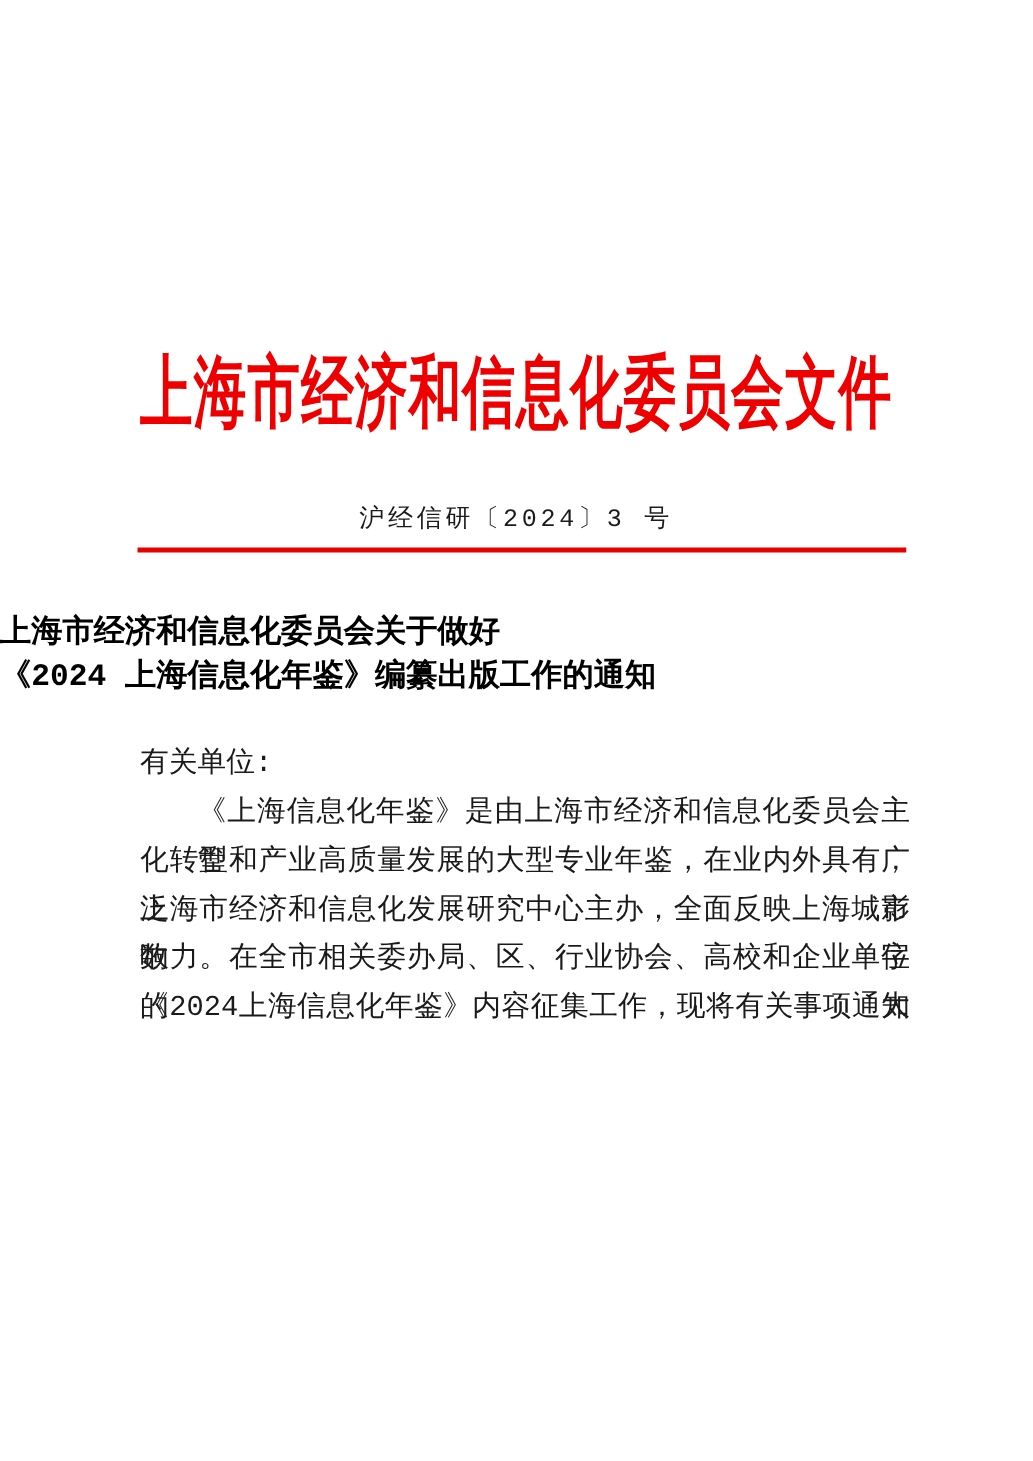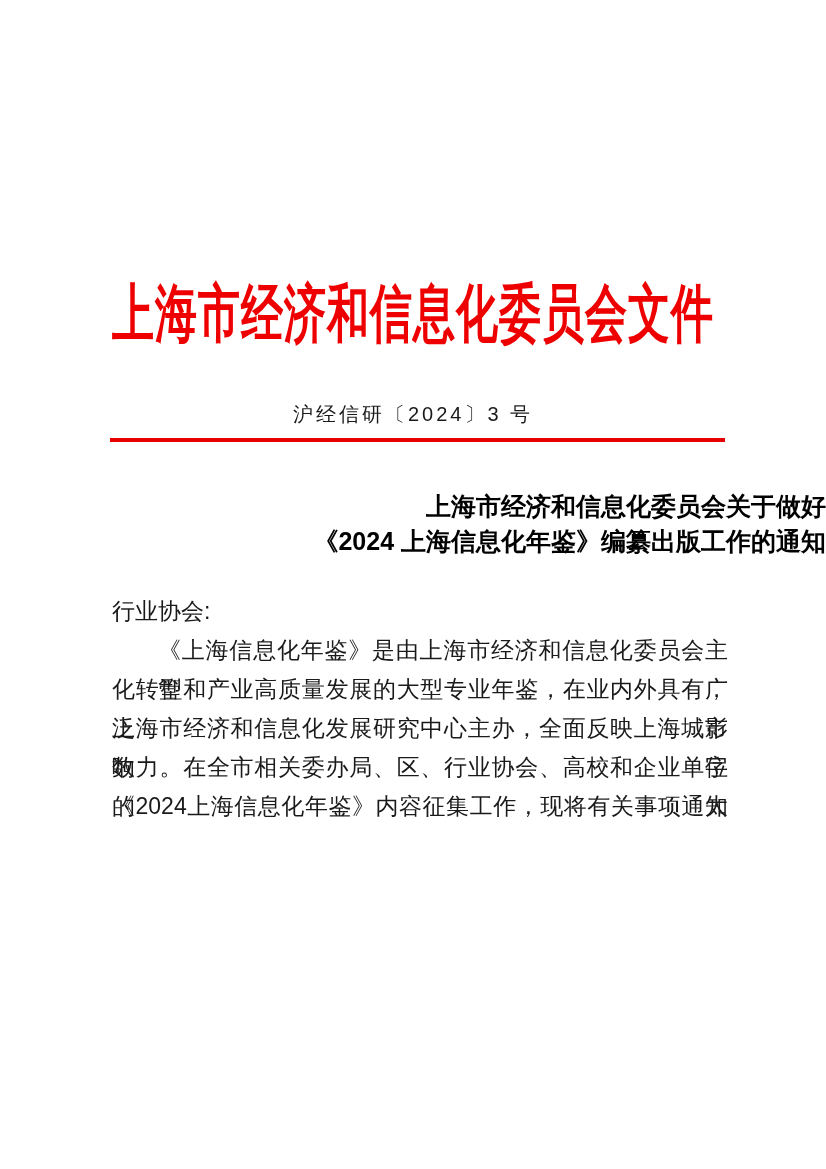--- a/index.html
+++ b/index.html
@@ -9,21 +9,21 @@
     --page-bg: #ffffff;
   }
   * { margin: 0; padding: 0; box-sizing: border-box; }
   html, body { background: #ffffff; }
   .page {
     position: relative;
     width: 826px;
     height: 827px;
     margin: 0 auto;
     background: var(--page-bg);
-    font-family: Liberation Sans, sans-serif;
+    font-family: Liberation Mono, monospace;
     overflow: hidden;
   }
   
   .org-title {
     position: absolute;
     top: 272px;
     left: 0;
     width: 100%;
     text-align: center;
     font-size: 42px;
@@ -54,21 +54,21 @@
     width: 615px;
     height: 4px;
     background: var(--separator-red);
   }
   
   .doc-title {
     position: absolute;
     top: 489px;
     left: 0;
     width: 100%;
-    text-align: right;
+    text-align: left;
     font-size: 25px;
     font-weight: bold;
     line-height: 35px;
     color: #000000;
   }
   
   .body-text {
     position: absolute;
     left: 112px;
     top: 592px;
@@ -104,21 +104,21 @@
   <div class="doc-number">沪经信研〔2024〕3 号</div>
 
   <div class="red-line"></div>
 
   <div class="doc-title">
     <div>上海市经济和信息化委员会关于做好</div>
     <div>《2024 上海信息化年鉴》编纂出版工作的通知</div>
   </div>
 
   <div class="body-text" id="body-text">
-      <div class="bline">行业协会:</div>
+      <div class="bline">有关单位:</div>
       <div class="bline j" style="padding-left: 2em;">《上海信息化年鉴》是由上海市经济和信息化委员会主管，</div>
       <div class="bline j">化转型和产业高质量发展的大型专业年鉴，在业内外具有广泛影</div>
       <div class="bline j">上海市经济和信息化发展研究中心主办，全面反映上海城市数字</div>
       <div class="bline j">响力。在全市相关委办局、区、行业协会、高校和企业单位的大</div>
       <div class="bline j">《2024上海信息化年鉴》内容征集工作，现将有关事项通知如下:</div>
       <div class="bline j" style="padding-left: 2em;">一、《2024上海信息化年鉴》反映2023年上海城市数字化转型</div>
       <div class="bline j">和产业高质量发展所取得的成就，展示上海泛在化、融合化、智</div>
       <div class="bline j">敏化水平的提升。请各相关单位按照编辑部提供的撰稿大纲，认</div>
       <div class="bline j">真做好相关材料的收集整理及编撰工作。《2024上海信息化年鉴》</div>
       <div class="bline">公开出版发行，请各供稿单位做好稿件脱密审查工作。</div>

